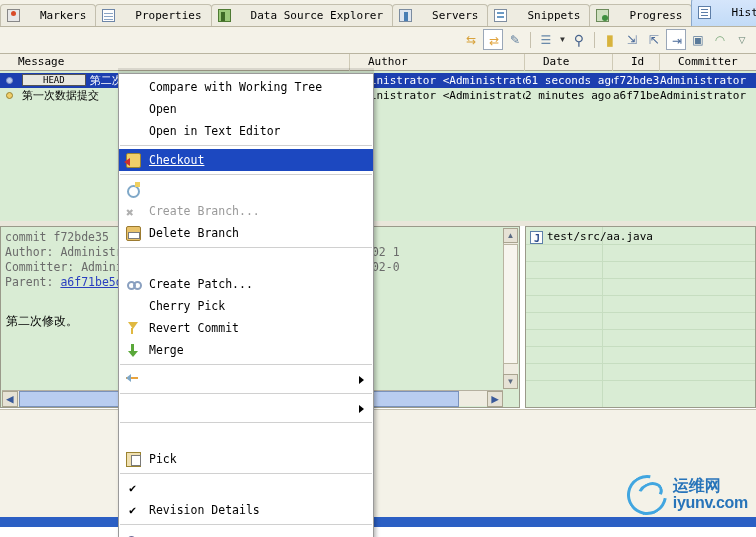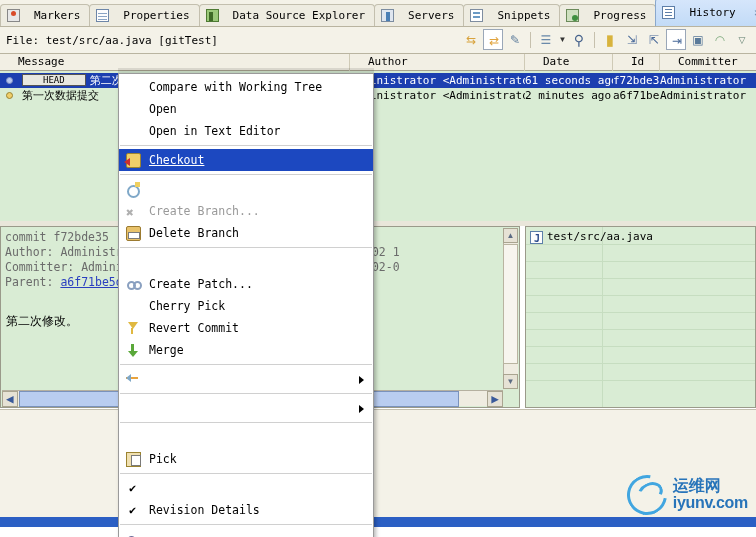--- a/index.html
+++ b/index.html
@@ -20,21 +20,21 @@
   #tabbar {
     position: absolute; left: 0; top: 0; width: 756px; height: 27px;
     background: #f4f2e8;
     border-bottom: 1px solid #b9b4a0;
     display: flex; align-items: flex-end;
   }
   .tab {
     position: relative;
     height: 22px;
     display: flex; align-items: center;
-    gap: 14px;
+    gap: 20px;
     padding: 0 9px 0 6px;
     font-family: "DejaVu Sans Mono", monospace;
     font-size: 11px;
     color: #000;
     background: #eeece1;
     border: 1px solid #c3bfae;
     border-bottom: none;
     border-radius: 4px 4px 0 0;
     margin-right: -1px;
     white-space: nowrap;
@@ -376,21 +376,20 @@
       <span>History</span>
       <span class="tab-close"></span>
     </div>
     <div id="tab-win-buttons">
       <span class="winbtn min"></span>
       <span class="winbtn max"></span>
     </div>
   </div>
 
   <div id="toolbar">
-    <div id="file-label">File: test/src/aa.java [gitTest]</div>
     <div id="toolbar-icons">
       <span class="tb">
         <span class="glyph" style="color:#d8a33d;">⇆</span>
       </span>
       <span class="tb pressed">
         <span class="glyph" style="color:#e0a33d;">⇄</span>
       </span>
       <span class="tb">
         <span class="glyph" style="color:#5a7a9a;">✎</span>
       </span>

